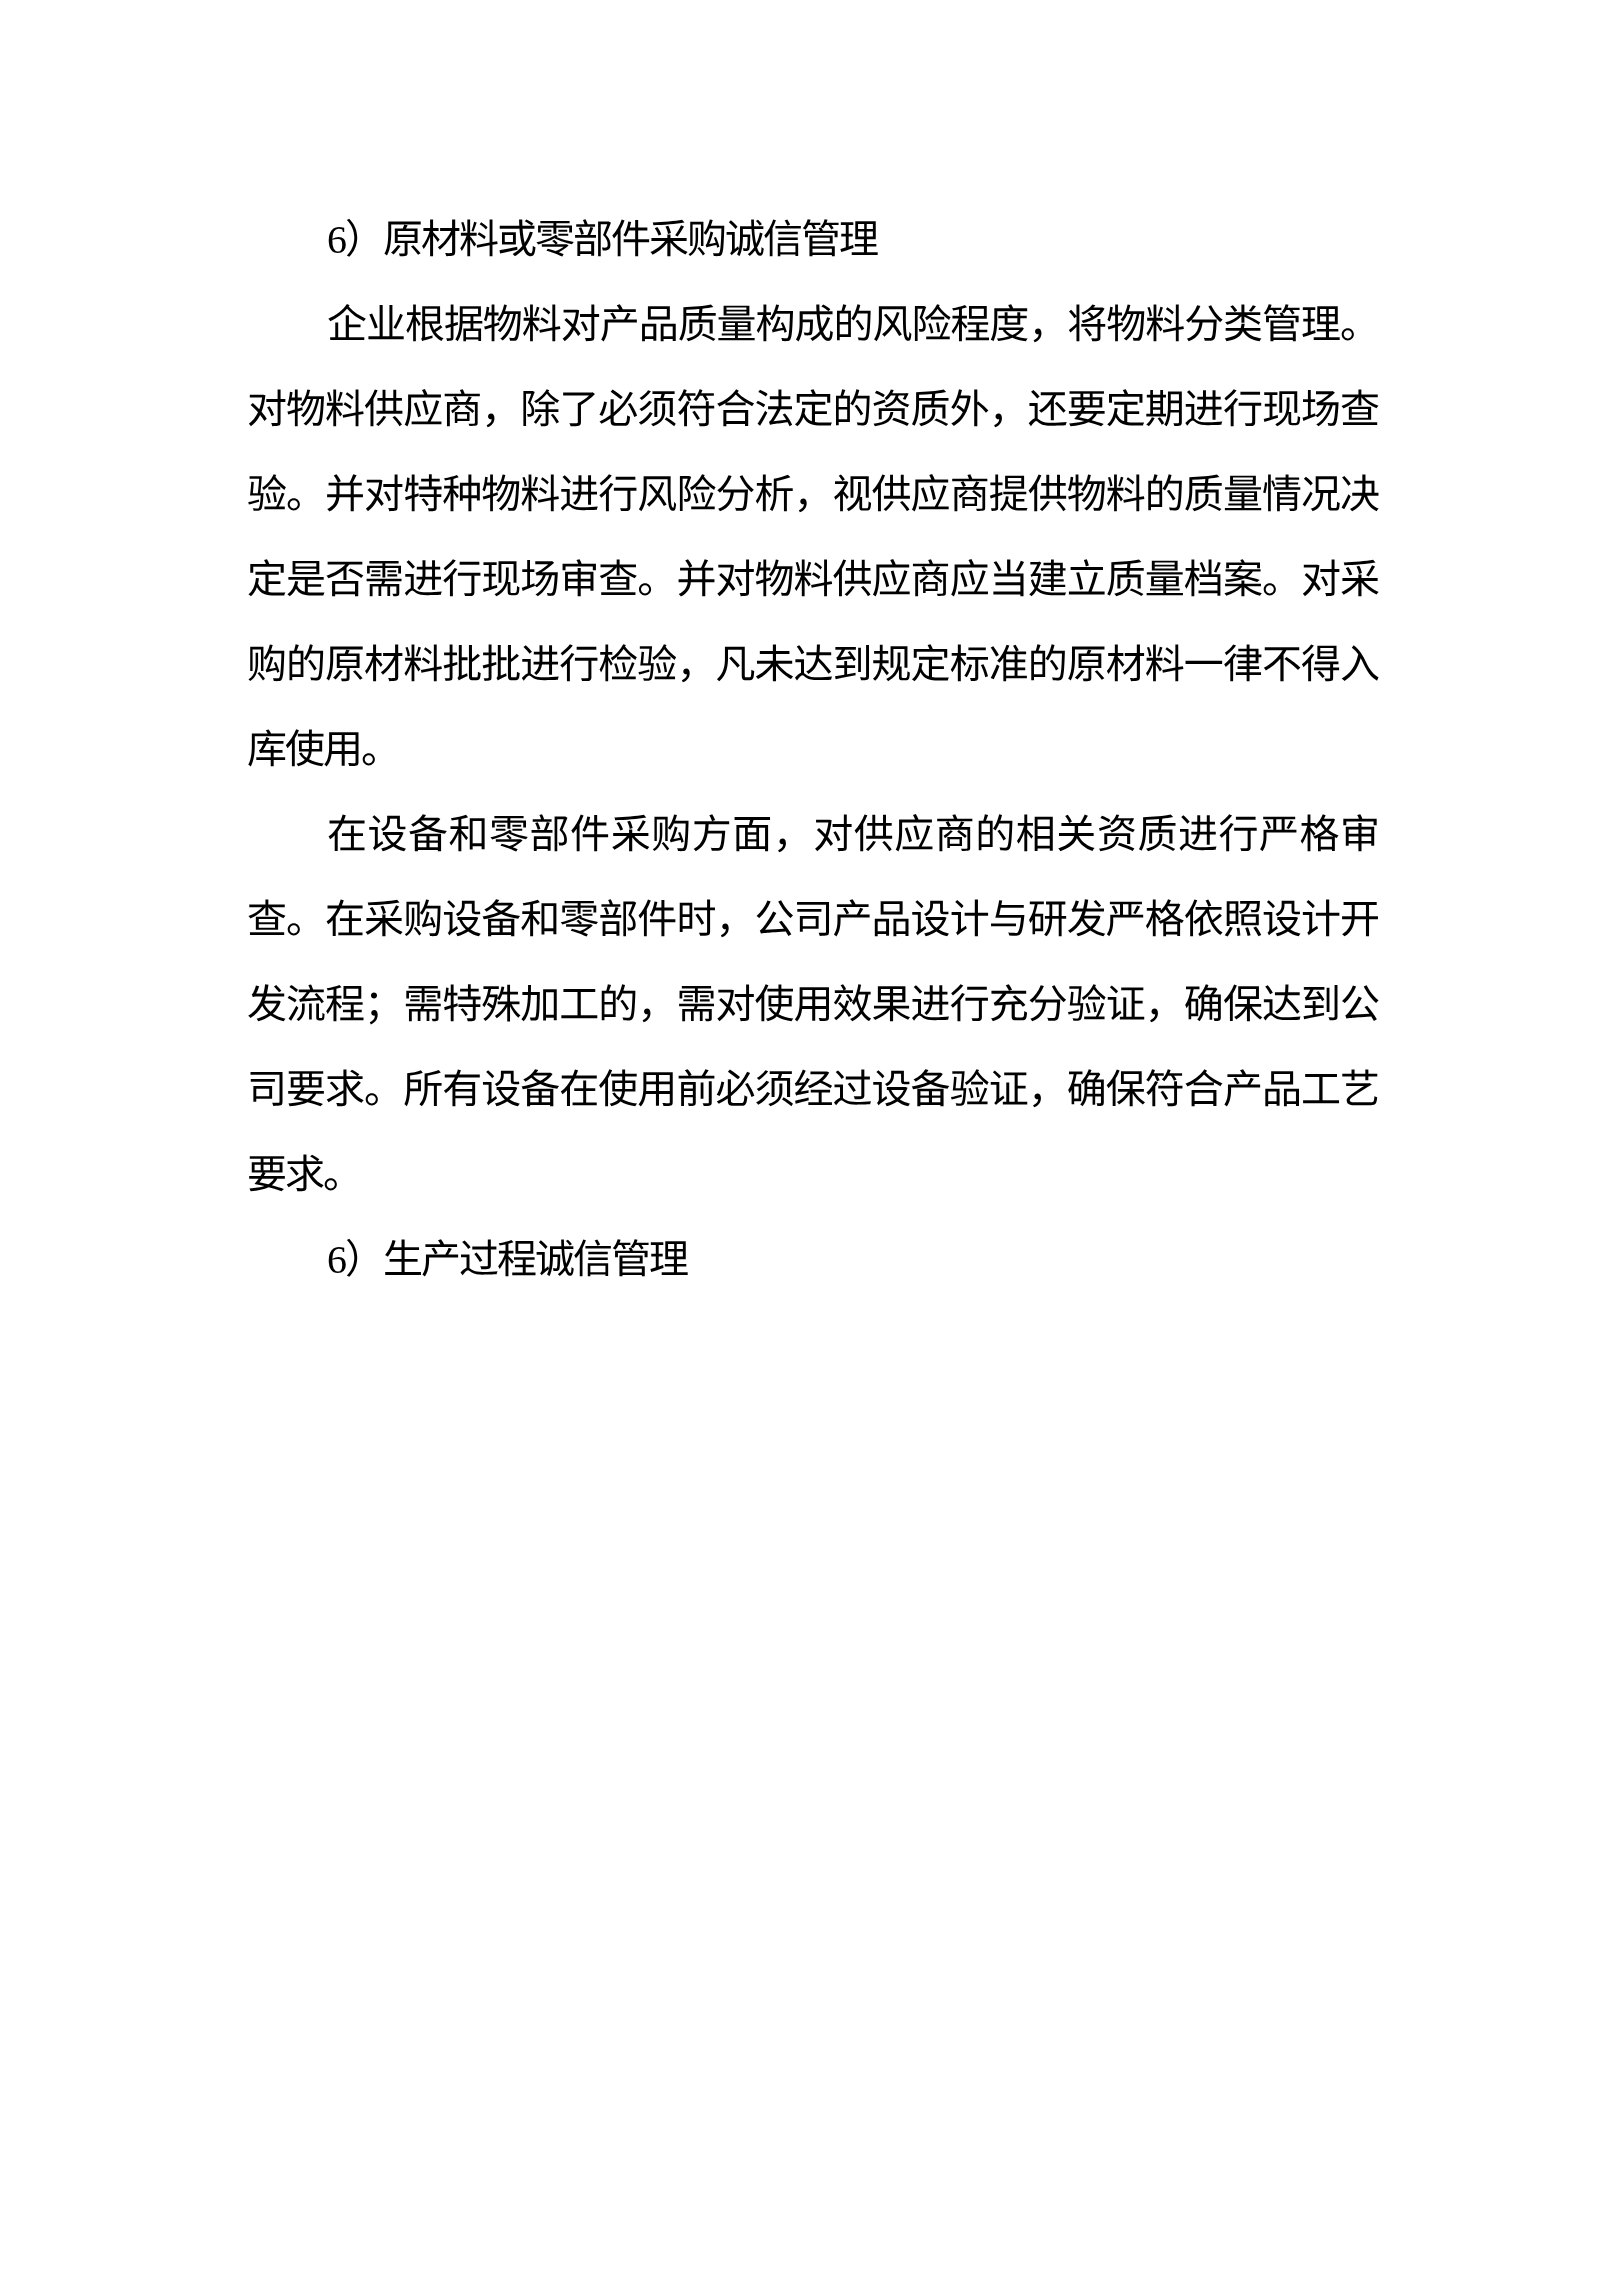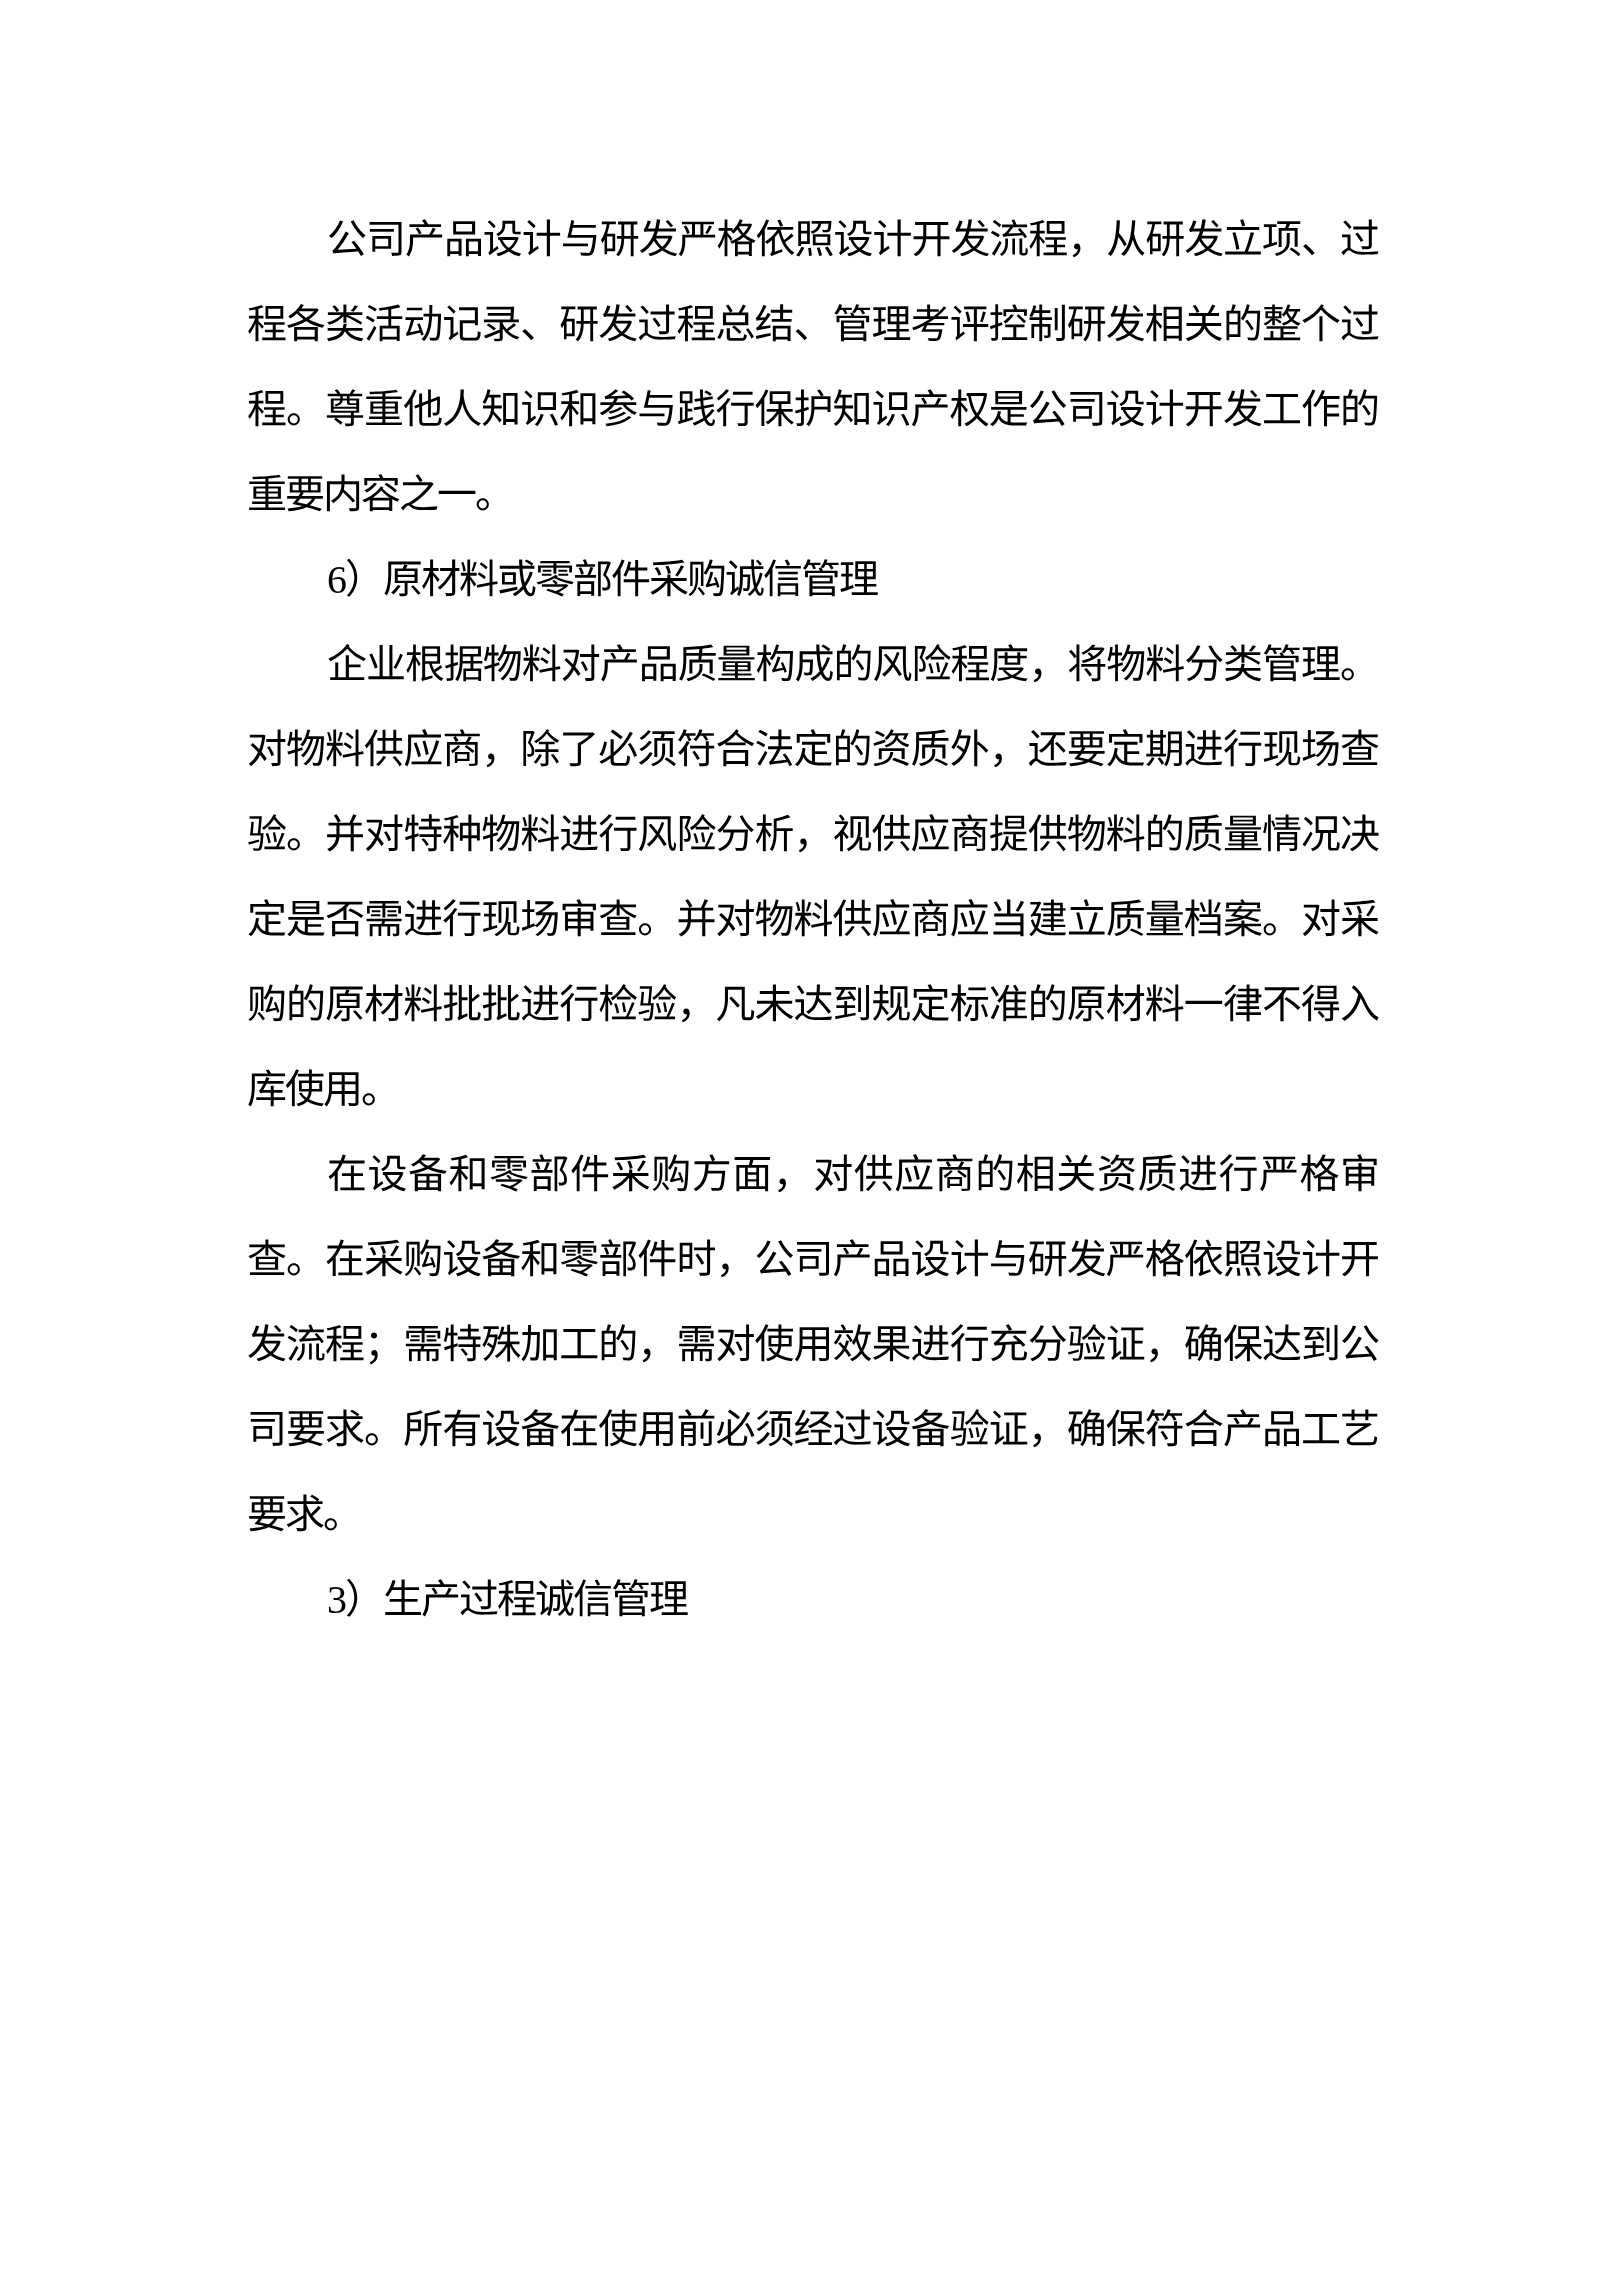--- a/index.html
+++ b/index.html
@@ -32,20 +32,19 @@
     text-indent: 2em;
     font-weight: 400;
     word-break: break-all;
   }
 </style>
 </head>
 <body>
 
 <div class="page">
   <div class="doc-body">
-      <p>公司产品设计与研发严格依照设计开发流程，从研发立项、过程各类活动记录、研发过程总结、管理考评控制研发相关的整个过程。尊重他人知识和参与践行保护知识产权是公司设计开发工作的重要内容之一。</p>
       <p>6）原材料或零部件采购诚信管理</p>
       <p>企业根据物料对产品质量构成的风险程度，将物料分类管理。对物料供应商，除了必须符合法定的资质外，还要定期进行现场查验。并对特种物料进行风险分析，视供应商提供物料的质量情况决定是否需进行现场审查。并对物料供应商应当建立质量档案。对采购的原材料批批进行检验，凡未达到规定标准的原材料一律不得入库使用。</p>
       <p>在设备和零部件采购方面，对供应商的相关资质进行严格审查。在采购设备和零部件时，公司产品设计与研发严格依照设计开发流程；需特殊加工的，需对使用效果进行充分验证，确保达到公司要求。所有设备在使用前必须经过设备验证，确保符合产品工艺要求。</p>
-      <p>3）生产过程诚信管理</p>
+      <p>6）生产过程诚信管理</p>
     </div>
 </div>
 
 
 </body></html>

